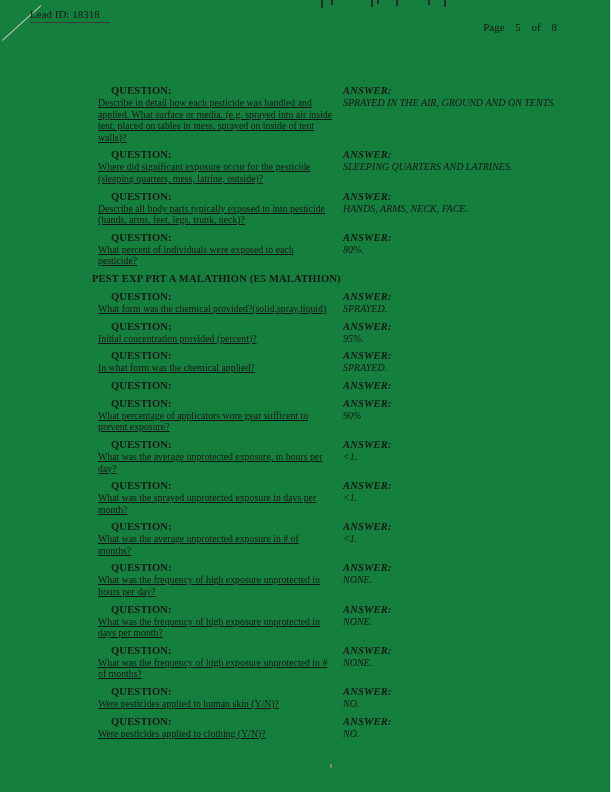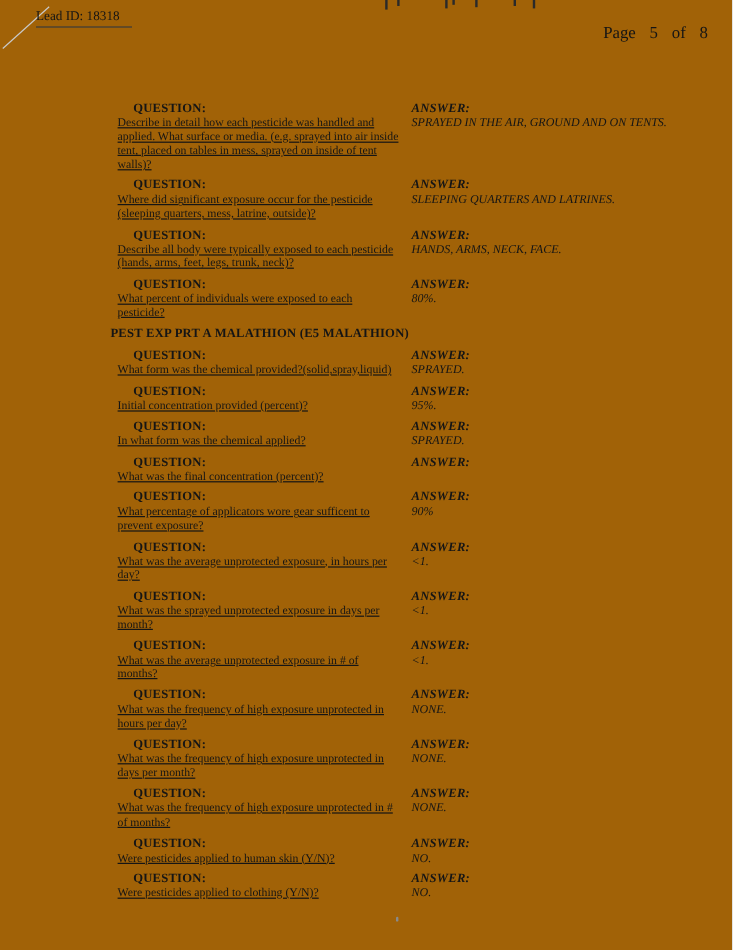--- a/index.html
+++ b/index.html
@@ -6,33 +6,33 @@
   body {
     width: 611px; height: 792px;
     background: #ffffff;
     font-family: "Liberation Serif", "DejaVu Serif", serif;
     color: #151515;
     overflow: hidden;
   }
   .page {
     position: relative;
     width: 611px; height: 792px;
-    background: #a16207;
+    background: #15803d;
   }
   
   .lead-id {
     position: absolute; left: 30px; top: 8px;
     font-size: 11px;
     border-bottom: 1px solid #3a3a3a;
     padding: 0 10px 2px 0;
     white-space: nowrap;
   }
   .page-number {
-    position: absolute; right: 21px; top: 21px;
-    font-size: 14px; white-space: nowrap;
+    position: absolute; right: 54px; top: 21px;
+    font-size: 11px; white-space: nowrap;
   }
   .page-number span { margin-left: 8px; }
   .page-number span:first-child { margin-left: 0; }
   
   .content {
     position: absolute; left: 62px; top: 84px; width: 520px; margin-left: 36px;
   }
   .qa-row { display: flex; margin-bottom: 5px; }
   .qa-left { width: 245px; flex: none; box-sizing: border-box; padding-right: 10px; }
   .qa-right { flex: 1; font-style: italic; }
@@ -110,21 +110,21 @@
       <div class="q-text">Where did significant exposure occur for the pesticide (sleeping quarters, mess, latrine, outside)?</div>
     </div>
     <div class="qa-right">
       <div class="a-label">ANSWER:</div>
       <div class="a-text">SLEEPING QUARTERS AND LATRINES.</div>
     </div>
   </div>
       <div class="qa-row">
     <div class="qa-left">
       <div class="q-label">QUESTION:</div>
-      <div class="q-text">Describe all body were typically exposed to each pesticide (hands, arms, feet, legs, trunk, neck)?</div>
+      <div class="q-text">Describe all body parts typically exposed to into pesticide (hands, arms, feet, legs, trunk, neck)?</div>
     </div>
     <div class="qa-right">
       <div class="a-label">ANSWER:</div>
       <div class="a-text">HANDS, ARMS, NECK, FACE.</div>
     </div>
   </div>
       <div class="qa-row">
     <div class="qa-left">
       <div class="q-label">QUESTION:</div>
       <div class="q-text">What percent of individuals were exposed to each pesticide?</div>
@@ -161,21 +161,20 @@
       <div class="q-text">In what form was the chemical applied?</div>
     </div>
     <div class="qa-right">
       <div class="a-label">ANSWER:</div>
       <div class="a-text">SPRAYED.</div>
     </div>
   </div>
       <div class="qa-row">
     <div class="qa-left">
       <div class="q-label">QUESTION:</div>
-      <div class="q-text">What was the final concentration (percent)?</div>
     </div>
     <div class="qa-right">
       <div class="a-label">ANSWER:</div>
     </div>
   </div>
       <div class="qa-row">
     <div class="qa-left">
       <div class="q-label">QUESTION:</div>
       <div class="q-text">What percentage of applicators wore gear sufficent to prevent exposure?</div>
     </div>

